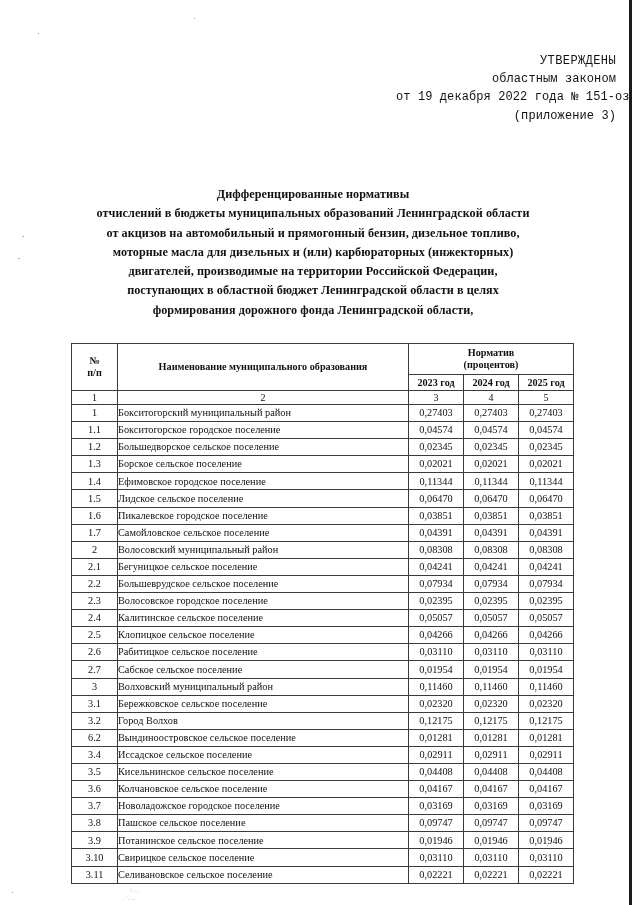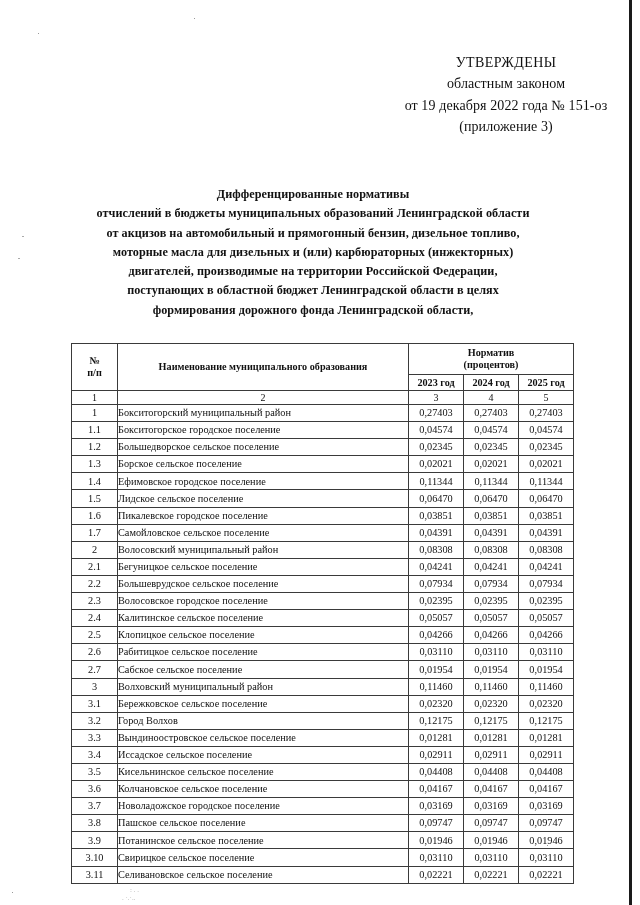--- a/index.html
+++ b/index.html
@@ -42,23 +42,24 @@
     width: 626px;
     height: 905px;
   }
 
   
   .approval {
     position: absolute;
     left: 396px;
     top: 52px;
     width: 220px;
-    font-size: 14px;
+    font-size: 12px;
     line-height: 1.52;
-    text-align: center;
+    text-align: right;
+    font-family: Liberation Mono, monospace;
   }
   .approval .ln {
     white-space: nowrap;
     letter-spacing: 0.1px;
   }
   .approval .ln.caps {
     letter-spacing: 0.4px;
   }
 
   
@@ -342,21 +343,21 @@
             <td class="c-val-cell">0,02320</td>
           </tr>
           <tr>
             <td class="c-num-cell">3.2</td>
             <td class="c-name-cell">Город Волхов</td>
             <td class="c-val-cell">0,12175</td>
             <td class="c-val-cell">0,12175</td>
             <td class="c-val-cell">0,12175</td>
           </tr>
           <tr>
-            <td class="c-num-cell">3.3</td>
+            <td class="c-num-cell">6.2</td>
             <td class="c-name-cell">Вындиноостровское сельское поселение</td>
             <td class="c-val-cell">0,01281</td>
             <td class="c-val-cell">0,01281</td>
             <td class="c-val-cell">0,01281</td>
           </tr>
           <tr>
             <td class="c-num-cell">3.4</td>
             <td class="c-name-cell">Иссадское сельское поселение</td>
             <td class="c-val-cell">0,02911</td>
             <td class="c-val-cell">0,02911</td>

